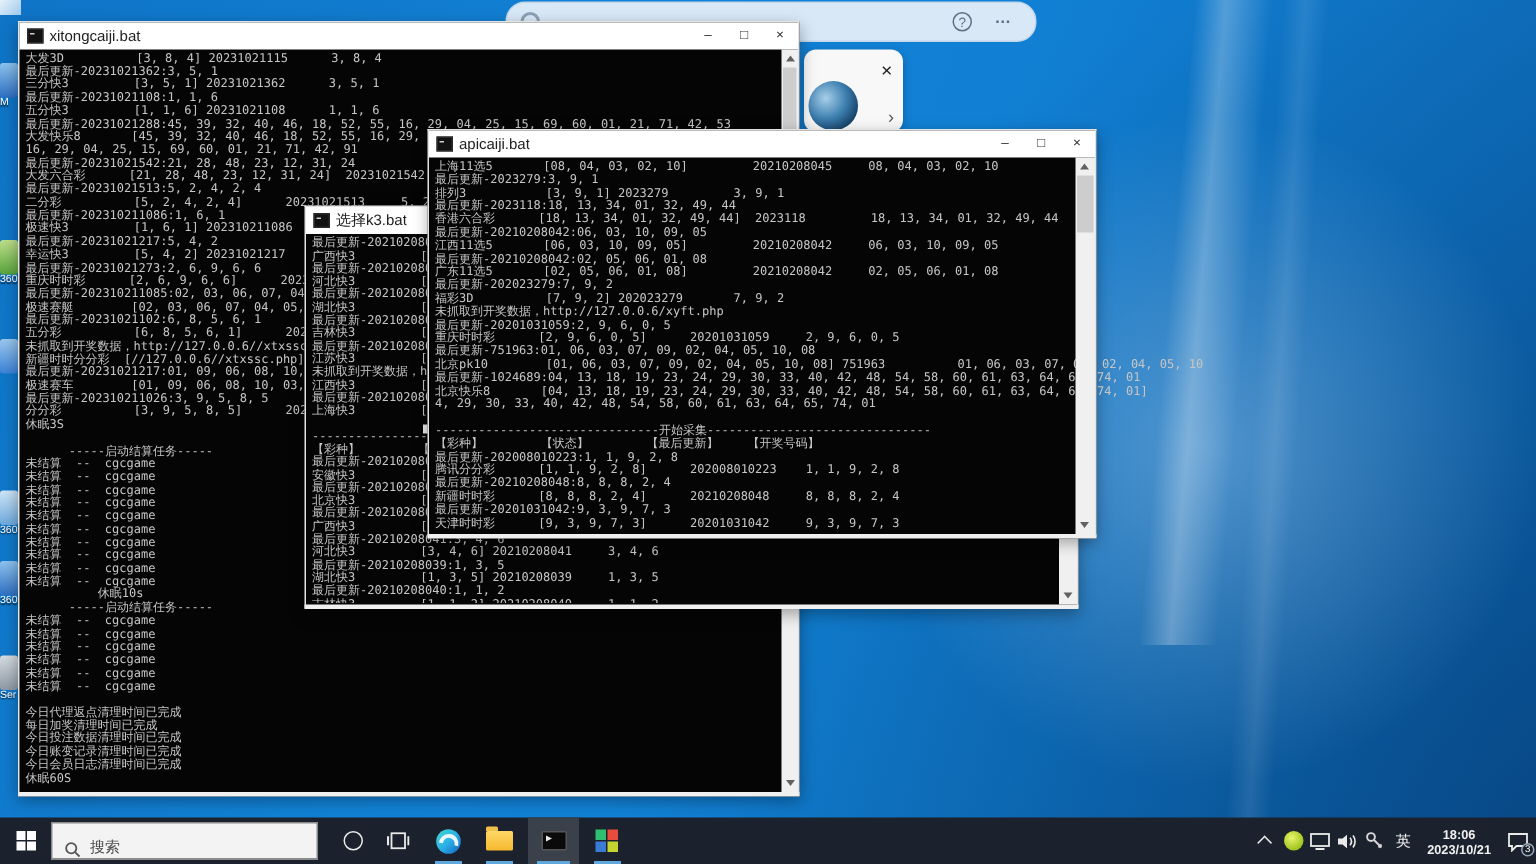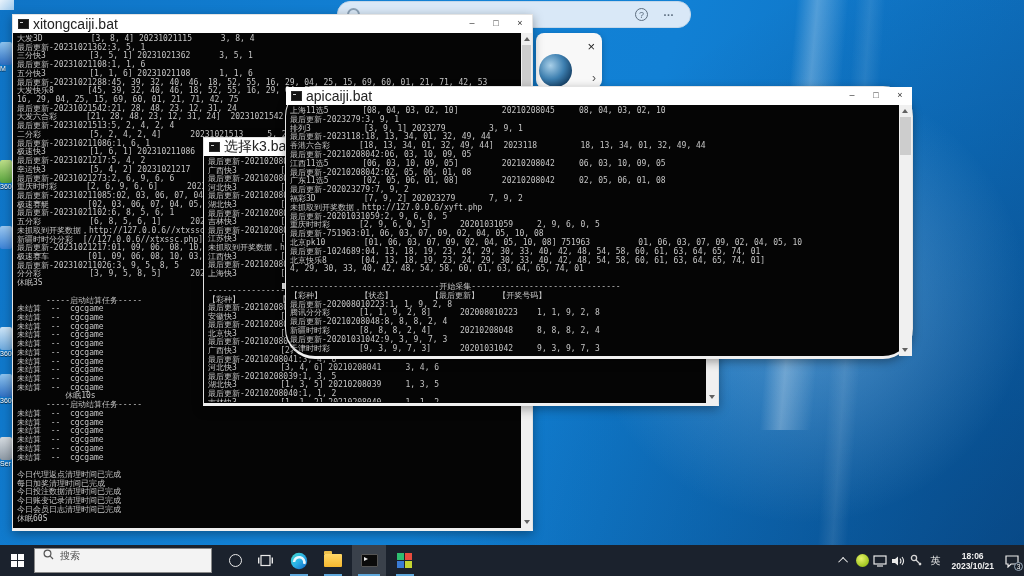--- a/index.html
+++ b/index.html
@@ -37,21 +37,21 @@
   #card-globe { position:absolute; left:3px; top:21px; width:33px; height:33px; border-radius:50%;
     background:radial-gradient(circle at 35% 35%, #a8cfe8, #3d7fb0 45%, #123a5e 80%); }
   #card-chevron { position:absolute; right:6px; bottom:3px; color:#555; font-size:12px; }
 
   
   .cwin { position:absolute; background:#050505; border:1px solid #e3e3e3; border-bottom:3px solid #f0f0f0;
     box-shadow:0 3px 10px rgba(0,0,0,.35); }
   .tb { position:absolute; left:0; top:0; right:0; height:18px; background:#ffffff; display:flex; align-items:center; }
   .tb .cico { width:11px; height:10px; background:#121212; border:1px solid #2a2a2a; margin:0 4px 0 5px; position:relative; }
   .tb .cico::after { content:""; position:absolute; left:1px; top:2px; width:3px; height:1px; background:#d0d0d0; }
-  .tb .ttl { font-size:14px; color:#222; white-space:nowrap; overflow:hidden; }
+  .tb .ttl { font-size:10px; color:#222; white-space:nowrap; overflow:hidden; }
   .tb .ctl { position:absolute; top:0; right:0; height:18px; display:flex; }
   .tb .ctl span { width:24px; height:18px; text-align:center; line-height:17px; font-size:9px; color:#333; }
   .body { position:absolute; overflow:hidden; background:transparent; padding:2px 0 0 3px; }
   .cl { white-space:pre; color:#c6c6c6; font-family:"DejaVu Sans Mono", monospace; }
   .vsb { position:absolute; background:#f0f0f0; }
   .sarr { position:absolute; left:3px; width:0; height:0; border-left:3.5px solid transparent; border-right:3.5px solid transparent; }
   .sarr.up { top:4px; border-bottom:4px solid #616161; }
   .sarr.dn { bottom:4px; border-top:4px solid #616161; }
   .sthumb { position:absolute; left:1px; right:1px; background:#cdcdcd; }
 
@@ -59,32 +59,32 @@
   #win-xitongcaiji .body { left:1px; top:18px; width:505px; height:494px; }
   #win-xitongcaiji .cl { font-size:8px; line-height:8.72px; }
   #win-xitongcaiji .vsb { top:18px; right:0; width:11px; bottom:0; }
 
   #win-k3 { left:203px; top:137px; width:516px; height:269px; z-index:20; }
   #win-k3 .body { left:1px; top:18px; width:498px; height:246px; }
   #win-k3 .cl { font-size:8px; line-height:8.6px; }
   #win-k3 .vsb { top:18px; right:0; width:12px; bottom:0; }
   #k3-cursor { position:absolute; left:78px; top:145px; width:7px; height:6px; background:#e9e9e9; }
 
-  #win-apicaiji { left:285px; top:86px; width:628px; height:273px; z-index:30;border-radius:30px; }
+  #win-apicaiji { left:285px; top:86px; width:446px; height:273px; z-index:30; }
   #win-apicaiji .body { left:1px; top:18px; width:516px; height:250px; }
   #win-apicaiji .cl { font-size:8px; line-height:8.8px; }
   #win-apicaiji .vsb { top:18px; right:0; width:13px; bottom:0; }
 
   
   #taskbar { position:absolute; left:0; top:545px; width:1024px; height:31px; background:#1b222d; z-index:100;
     display:flex; align-items:center; }
   #start-btn { width:34px; height:31px; display:flex; align-items:center; justify-content:center; }
   #win-logo { width:13px; height:13px; display:grid; grid-template-columns:6px 6px; grid-template-rows:6px 6px; gap:1px; }
   #win-logo div { background:#fdfdfd; }
-  #search-box { width:178px; height:25px; background:#f3f3f3; border:1px solid #8a8a8a; display:flex; align-items:flex-start; }
+  #search-box { width:178px; height:25px; background:#f3f3f3; border:1px solid #8a8a8a; display:flex; align-items:flex-end; }
   #search-box .mag { margin:0 6px 0 8px; }
   #search-box .ph { color:#4d4d4d; font-size:10px; }
   .tb-ico { width:30px; height:31px; display:flex; align-items:center; justify-content:center; position:relative; }
   .runline { position:absolute; left:6px; right:6px; bottom:0; height:2px; background:#5fa8dc; }
   #cmd-btn { background:#3a414b; width:34px; }
   #cmd-btn .cmdface { width:17px; height:13px; background:#0a0a0a; border:1px solid #555; border-radius:1px; position:relative; }
   #cmd-btn .cmdface::after { content:""; position:absolute; left:2px; top:2px; border-left:4px solid #e8e8e8; border-top:2px solid transparent; border-bottom:2px solid transparent; }
   #folder-ico { width:18px; height:13px; background:linear-gradient(#ffd868,#f7b82e); border-radius:1px; position:relative; }
   #folder-ico::before { content:""; position:absolute; left:0; top:-3px; width:8px; height:3px; background:#eec04a; border-radius:1px 1px 0 0; }
   #grid-ico { width:16px; height:16px; display:grid; grid-template-columns:7px 7px; grid-template-rows:7px 7px; gap:1px; }
@@ -155,21 +155,21 @@
       </div>
     </div>
     <div class="body">
         <div class="cl">大发3D          [3, 8, 4] 20231021115      3, 8, 4</div>
         <div class="cl">最后更新-20231021362:3, 5, 1</div>
         <div class="cl">三分快3         [3, 5, 1] 20231021362      3, 5, 1</div>
         <div class="cl">最后更新-20231021108:1, 1, 6</div>
         <div class="cl">五分快3         [1, 1, 6] 20231021108      1, 1, 6</div>
         <div class="cl">最后更新-20231021288:45, 39, 32, 40, 46, 18, 52, 55, 16, 29, 04, 25, 15, 69, 60, 01, 21, 71, 42, 53</div>
         <div class="cl">大发快乐8       [45, 39, 32, 40, 46, 18, 52, 55, 16, 29, 04, 25, 15, 69, 60, 01, 21, 71, 42, 53]  20231021288     45, 39, 32, 40, 46, 18, 52, 55,</div>
-        <div class="cl">16, 29, 04, 25, 15, 69, 60, 01, 21, 71, 42, 75</div>
+        <div class="cl">16, 29, 04, 25, 15, 69, 60, 01, 21, 71, 42, 91</div>
         <div class="cl">最后更新-20231021542:21, 28, 48, 23, 12, 31, 24</div>
         <div class="cl">大发六合彩      [21, 28, 48, 23, 12, 31, 24]  20231021542      21, 28, 48, 23, 12, 31, 24</div>
         <div class="cl">最后更新-20231021513:5, 2, 4, 2, 4</div>
         <div class="cl">二分彩          [5, 2, 4, 2, 4]      20231021513     5, 2, 4, 2, 4</div>
         <div class="cl">最后更新-202310211086:1, 6, 1</div>
         <div class="cl">极速快3         [1, 6, 1] 202310211086     1, 6, 1</div>
         <div class="cl">最后更新-20231021217:5, 4, 2</div>
         <div class="cl">幸运快3         [5, 4, 2] 20231021217      5, 4, 2</div>
         <div class="cl">最后更新-20231021273:2, 6, 9, 6, 6</div>
         <div class="cl">重庆时时彩      [2, 6, 9, 6, 6]      20231021273     2, 6, 9, 6, 6</div>

